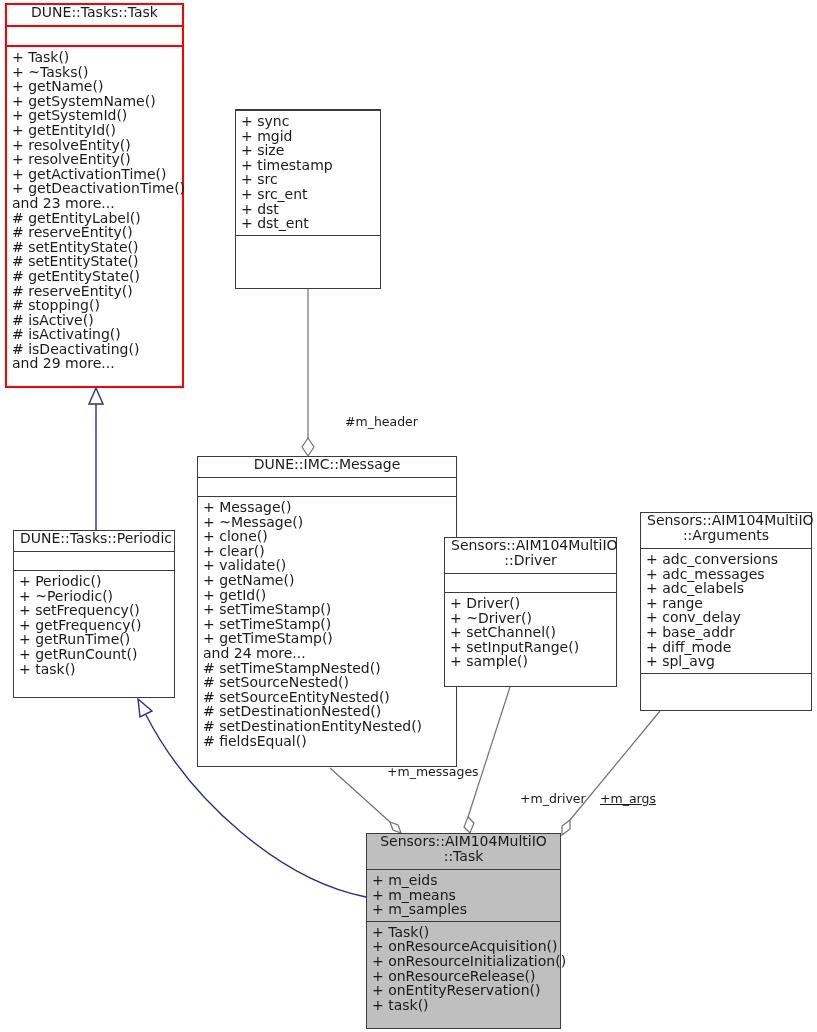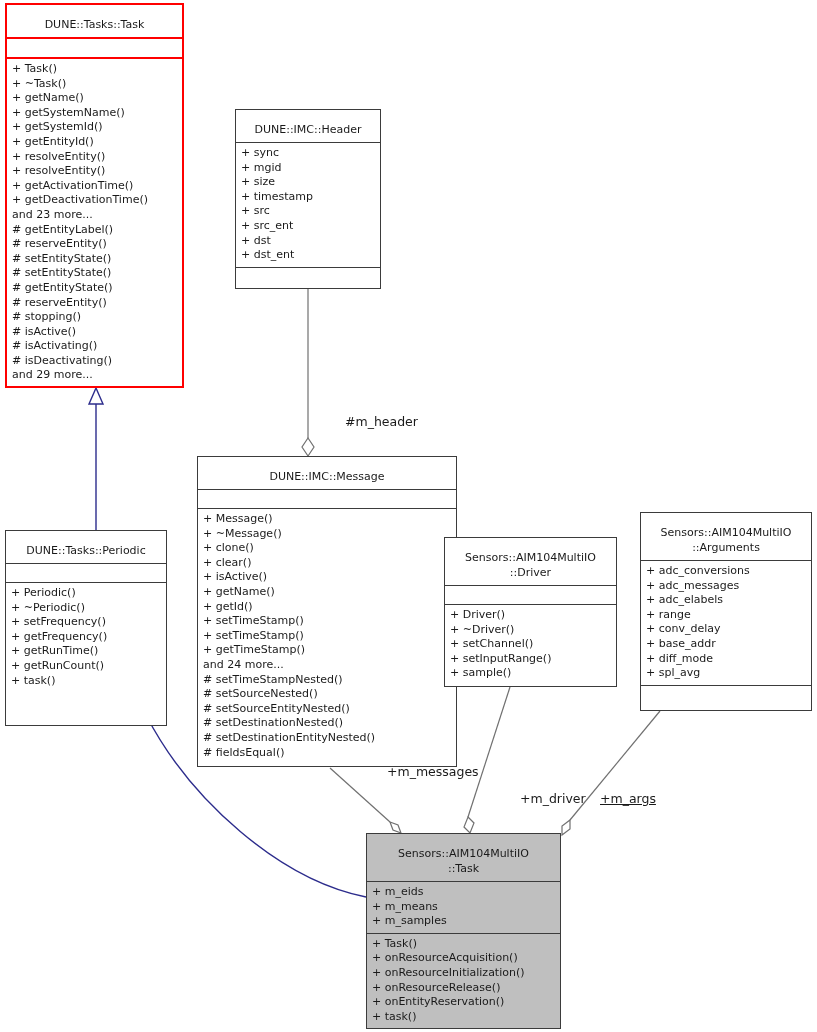--- a/index.html
+++ b/index.html
@@ -32,38 +32,38 @@
   }
   .node.highlight {
     border: 2px solid #ff0000;
   }
   .node.filled {
     background: #bfbfbf;
     border: 1px solid #3b3b3b;
   }
   .node-title {
     text-align: center;
-    font-size: 11px;
+    font-size: 14px;
     color: #1a1a1a;
     line-height: 15px;
-    padding: 12px 6px 5px 6px;
+    padding: 0 6px 5px 6px;
     white-space: pre-line;
   }
   .sep {
     border-top: 1px solid #3b3b3b;
     height: 0;
     font-size: 0;
     line-height: 0;
   }
   .sep.red {
     border-top: 2px solid #ff0000;
   }
   .node-section {
     padding: 3px 5px 4px 5px;
-    font-size: 11px;
+    font-size: 14px;
     color: #1a1a1a;
     line-height: 14.6px;
   }
   .node-section.empty {
     height: 18px;
     padding: 0;
   }
   .member {
     white-space: pre;
   }
@@ -121,21 +121,21 @@
 
   <div class="edge-label" style="left:600px; top:791px;text-decoration:underline;">+m_args</div>
 
   <div class="node highlight" style="left:5px; top:3px; width:179px; height:385px;">
     <div class="node-title">DUNE::Tasks::Task</div>
     <div class="sep red"></div>
     <div class="node-section empty"></div>
     <div class="sep red"></div>
     <div class="node-section">
         <div class="member">+ Task()</div>
-        <div class="member">+ ~Task()</div>
+        <div class="member">+ ~Tasks()</div>
         <div class="member">+ getName()</div>
         <div class="member">+ getSystemName()</div>
         <div class="member">+ getSystemId()</div>
         <div class="member">+ getEntityId()</div>
         <div class="member">+ resolveEntity()</div>
         <div class="member">+ resolveEntity()</div>
         <div class="member">+ getActivationTime()</div>
         <div class="member">+ getDeactivationTime()</div>
         <div class="member">and 23 more...</div>
         <div class="member"># getEntityLabel()</div>
@@ -146,21 +146,20 @@
         <div class="member"># reserveEntity()</div>
         <div class="member"># stopping()</div>
         <div class="member"># isActive()</div>
         <div class="member"># isActivating()</div>
         <div class="member"># isDeactivating()</div>
         <div class="member">and 29 more...</div>
       </div>
   </div>
 
   <div class="node" style="left:235px; top:109px; width:146px; height:180px;">
-    <div class="node-title">DUNE::IMC::Header</div>
     <div class="sep"></div>
     <div class="node-section">
         <div class="member">+ sync</div>
         <div class="member">+ mgid</div>
         <div class="member">+ size</div>
         <div class="member">+ timestamp</div>
         <div class="member">+ src</div>
         <div class="member">+ src_ent</div>
         <div class="member">+ dst</div>
         <div class="member">+ dst_ent</div>
@@ -172,37 +171,37 @@
   <div class="node" style="left:197px; top:456px; width:260px; height:311px;">
     <div class="node-title">DUNE::IMC::Message</div>
     <div class="sep"></div>
     <div class="node-section empty"></div>
     <div class="sep"></div>
     <div class="node-section">
         <div class="member">+ Message()</div>
         <div class="member">+ ~Message()</div>
         <div class="member">+ clone()</div>
         <div class="member">+ clear()</div>
-        <div class="member">+ isActive()</div>
+        <div class="member">+ validate()</div>
         <div class="member">+ getName()</div>
         <div class="member">+ getId()</div>
         <div class="member">+ setTimeStamp()</div>
         <div class="member">+ setTimeStamp()</div>
         <div class="member">+ getTimeStamp()</div>
         <div class="member">and 24 more...</div>
         <div class="member"># setTimeStampNested()</div>
         <div class="member"># setSourceNested()</div>
         <div class="member"># setSourceEntityNested()</div>
         <div class="member"># setDestinationNested()</div>
         <div class="member"># setDestinationEntityNested()</div>
         <div class="member"># fieldsEqual()</div>
       </div>
   </div>
 
-  <div class="node" style="left:5px; top:530px; width:162px; height:196px;">
+  <div class="node" style="left:13px; top:530px; width:162px; height:168px;">
     <div class="node-title">DUNE::Tasks::Periodic</div>
     <div class="sep"></div>
     <div class="node-section empty"></div>
     <div class="sep"></div>
     <div class="node-section">
         <div class="member">+ Periodic()</div>
         <div class="member">+ ~Periodic()</div>
         <div class="member">+ setFrequency()</div>
         <div class="member">+ getFrequency()</div>
         <div class="member">+ getRunTime()</div>

